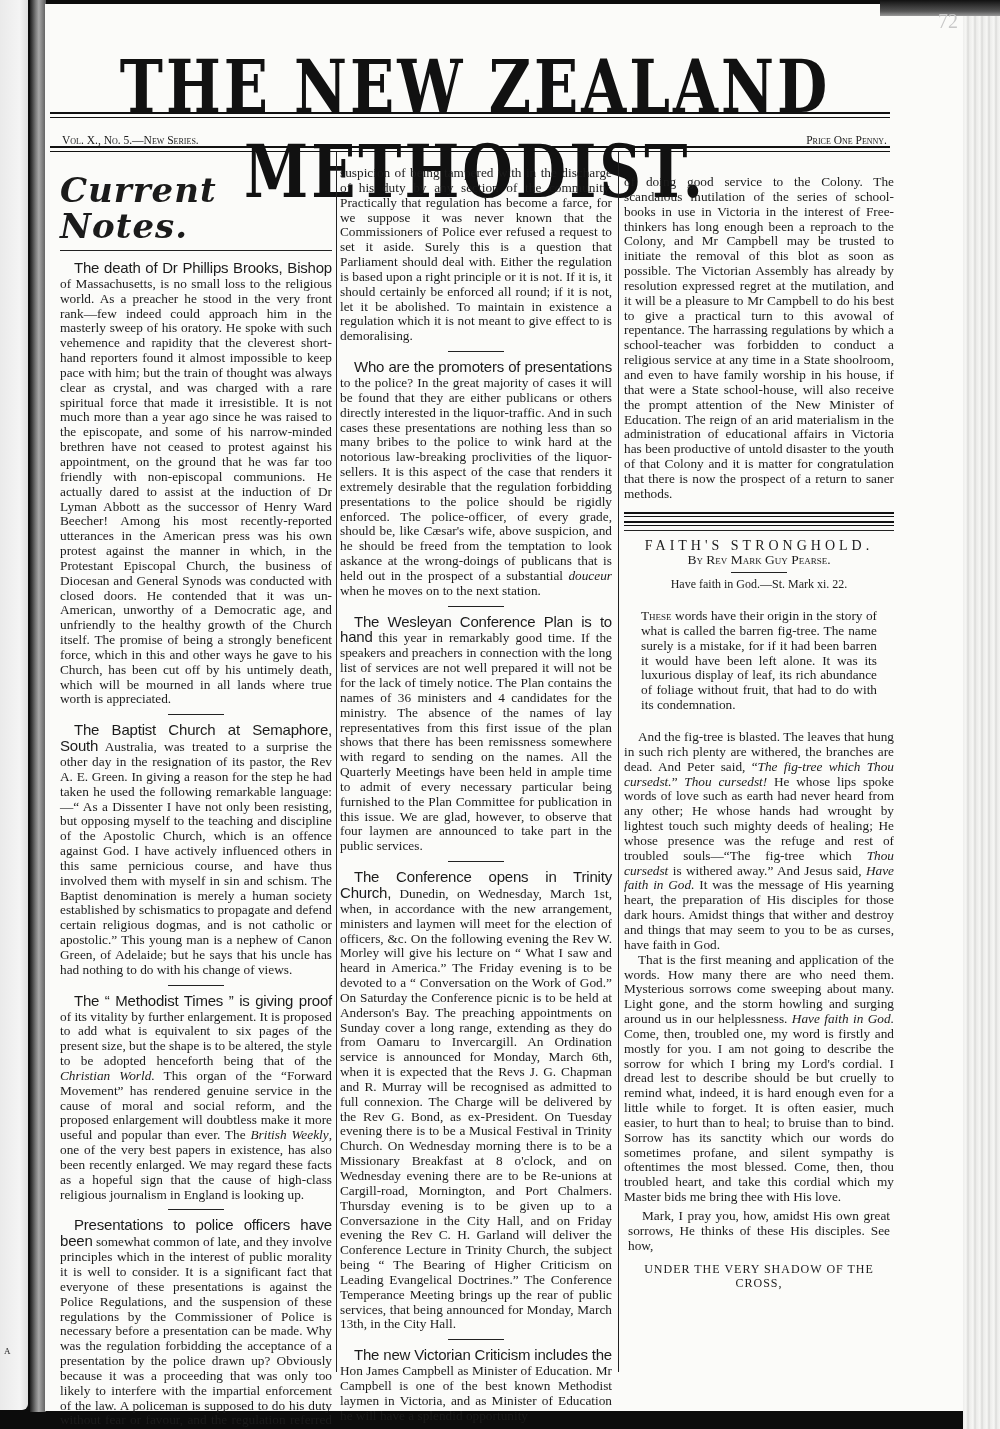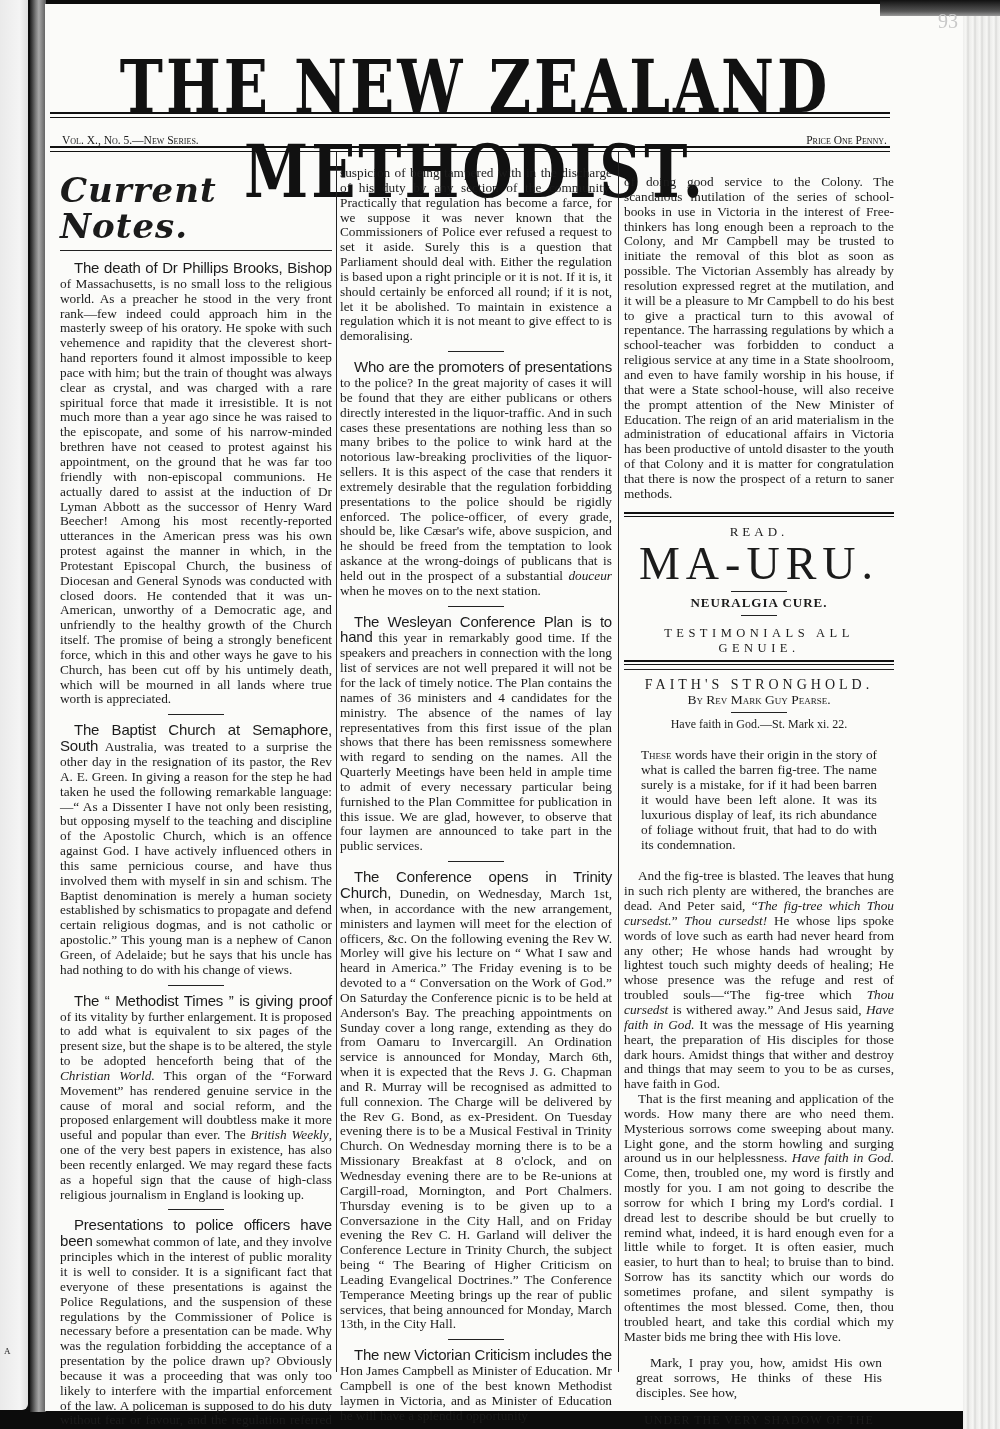--- a/index.html
+++ b/index.html
@@ -72,21 +72,21 @@
 </head>
 <body>
 
 <div class="leftpage">
   <span class="mark">A</span>
 </div>
 <div class="gutter"></div>
 <div class="page"></div>
 <div class="edges"></div>
 <div class="topshadow"></div>
-<span class="pagenum">93</span>
+<span class="pagenum">72</span>
 
 <div class="masthead">THE NEW ZEALAND METHODIST.</div>
 <div class="rule-double" style="top:112px"></div>
 <div class="dateline">
   <span class="vol">Vol. X., No. 5.—New Series.</span>
   <span class="price">Price One Penny.</span>
 </div>
 <div class="rule-double" style="top:146px"></div>
 
 <div class="vline" style="left:336px;top:152px;height:1220px"></div>
@@ -137,35 +137,27 @@
 
   <div class="item">
     <p><span class="lead">The new Victorian Criticism includes the</span> <span>Hon James Campbell as Minister of Education. Mr Campbell is one of the best known Methodist laymen in Victoria, and as Minister of Education he will have a splendid opportunity</span></p>
   </div>
 </div>
 
 <div class="col col3">
   <p style="margin:0">of doing good service to the Colony. The scandalous mutilation of the series of school-books in use in Victoria in the interest of Free-thinkers has long enough been a reproach to the Colony, and Mr Campbell may be trusted to initiate the removal of this blot as soon as possible. The Victorian Assembly has already by resolution expressed regret at the mutilation, and it will be a pleasure to Mr Campbell to do his best to give a practical turn to this avowal of repentance. The harrassing regulations by which a school-teacher was forbidden to conduct a religious service at any time in a State shoolroom, and even to have family worship in his house, if that were a State school-house, will also receive the prompt attention of the New Minister of Education. The reign of an arid materialism in the administration of educational affairs in Victoria has been productive of untold disaster to the youth of that Colony and it is matter for congratulation that there is now the prospect of a return to saner methods.</p>
 
   <div class="dbl" style="margin-top:10px"></div>
-  <div class="ad">
-    <div class="read">READ.</div>
-    <div class="brand">MA-URU.</div>
-    <div class="sep" style="margin:2px auto 4px auto"></div>
-    <div class="cure">NEURALGIA CURE.</div>
-    <div class="sep" style="margin:4px auto 2px auto;width:36px"></div>
-    <div class="testi">TESTIMONIALS ALL GENUIE.</div>
-  </div>
   <div class="dbl"></div>
 
   <div class="hr-full" style="margin:2px 0 4px 0"></div>
   <div class="spaced">FAITH'S STRONGHOLD.</div>
   <div class="byline">By Rev Mark Guy Pearse.</div>
   <div class="sep" style="margin:4px auto"></div>
   <div class="text-cite">Have faith in God.—St. Mark xi. 22.</div>
 
   <p style="margin:17px"><span class="first-word">These</span><span> words have their origin in the story of what is called the barren fig-tree. The name surely is a mistake, for if it had been barren it would have been left alone. It was its luxurious display of leaf, its rich abundance of foliage without fruit, that had to do with its condemnation.</span></p>
   <p style="margin:0" class="indent"><span>And the fig-tree is blasted. The leaves that hung in such rich plenty are withered, the branches are dead. And Peter said, “</span><i>The fig-tree which Thou cursedst.</i><span>” </span><i>Thou cursedst!</i><span> He whose lips spoke words of love such as earth had never heard from any other; He whose hands had wrought by lightest touch such mighty deeds of healing; He whose presence was the refuge and rest of troubled souls—“The fig-tree which </span><i>Thou cursedst</i><span> is withered away.” And Jesus said, </span><i>Have faith in God.</i><span> It was the message of His yearning heart, the preparation of His disciples for those dark hours. Amidst things that wither and destroy and things that may seem to you to be as curses, have faith in God.</span></p>
   <p style="margin:0" class="indent"><span>That is the first meaning and application of the words. How many there are who need them. Mysterious sorrows come sweeping about many. Light gone, and the storm howling and surging around us in our helplessness. </span><i>Have faith in God.</i><span> Come, then, troubled one, my word is firstly and mostly for you. I am not going to describe the sorrow for which I bring my Lord's cordial. I dread lest to describe should be but cruelly to remind what, indeed, it is hard enough even for a little while to forget. It is often easier, much easier, to hurt than to heal; to bruise than to bind. Sorrow has its sanctity which our words do sometimes profane, and silent sympathy is oftentimes the most blessed. Come, then, thou troubled heart, and take this cordial which my Master bids me bring thee with His love.</span></p>
-  <p style="margin:12px" class="indent">Mark, I pray you, how, amidst His own great sorrows, He thinks of these His disciples. See how,</p>
+  <p style="margin:4px" class="indent">Mark, I pray you, how, amidst His own great sorrows, He thinks of these His disciples. See how,</p>
   <div class="smallcaps-head">UNDER THE VERY SHADOW OF THE CROSS,</div>
 
 </div>
 
 </body></html>

